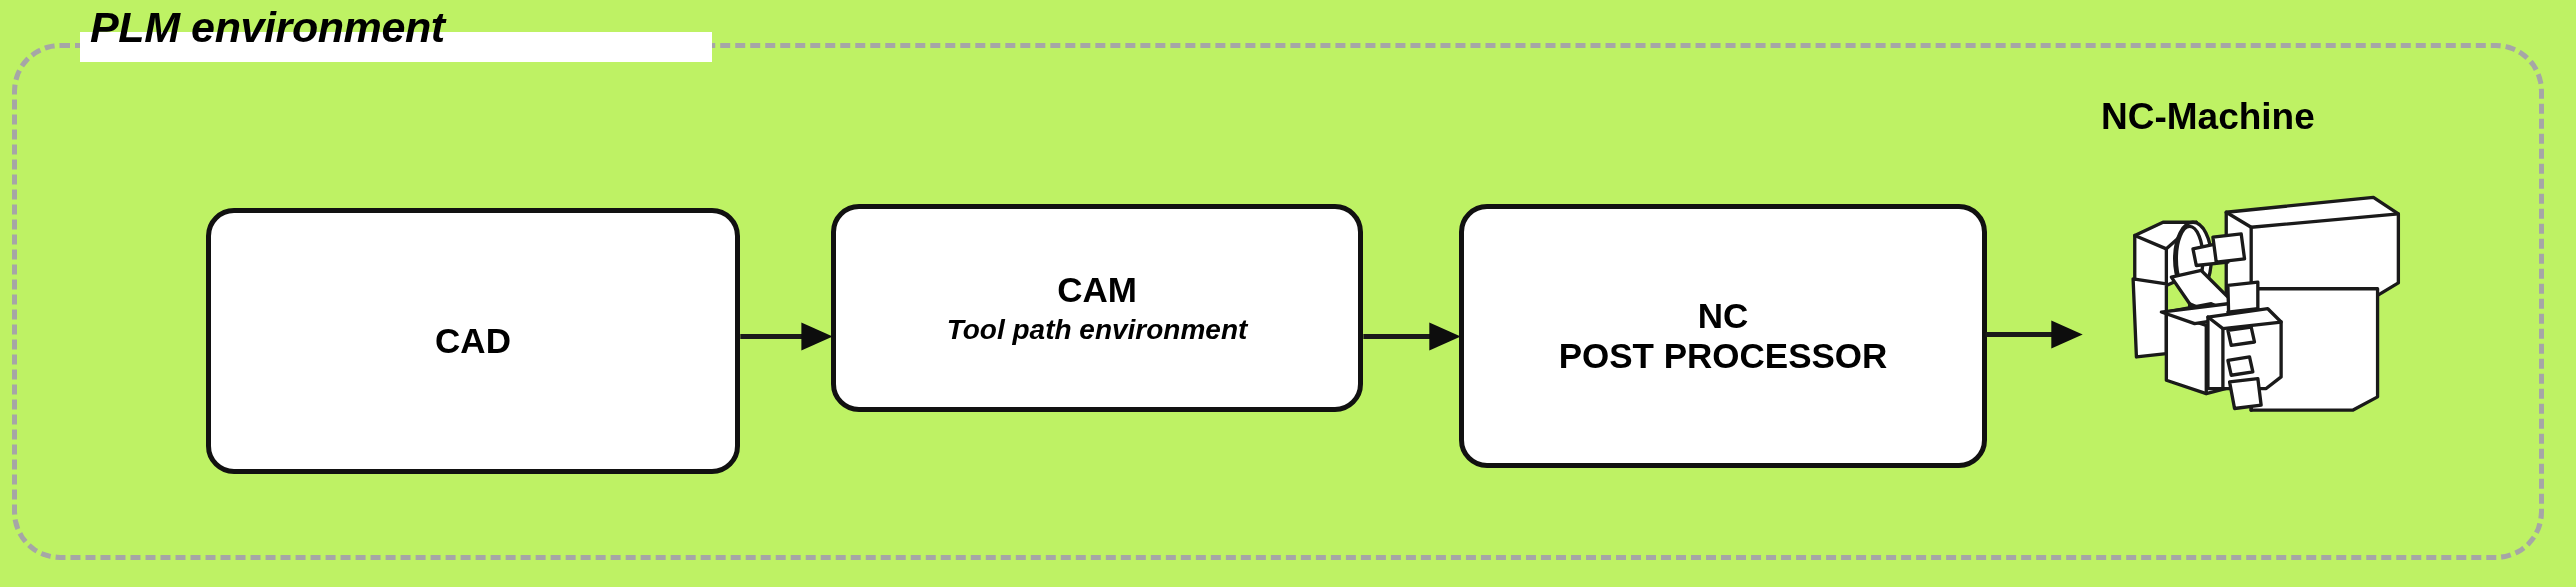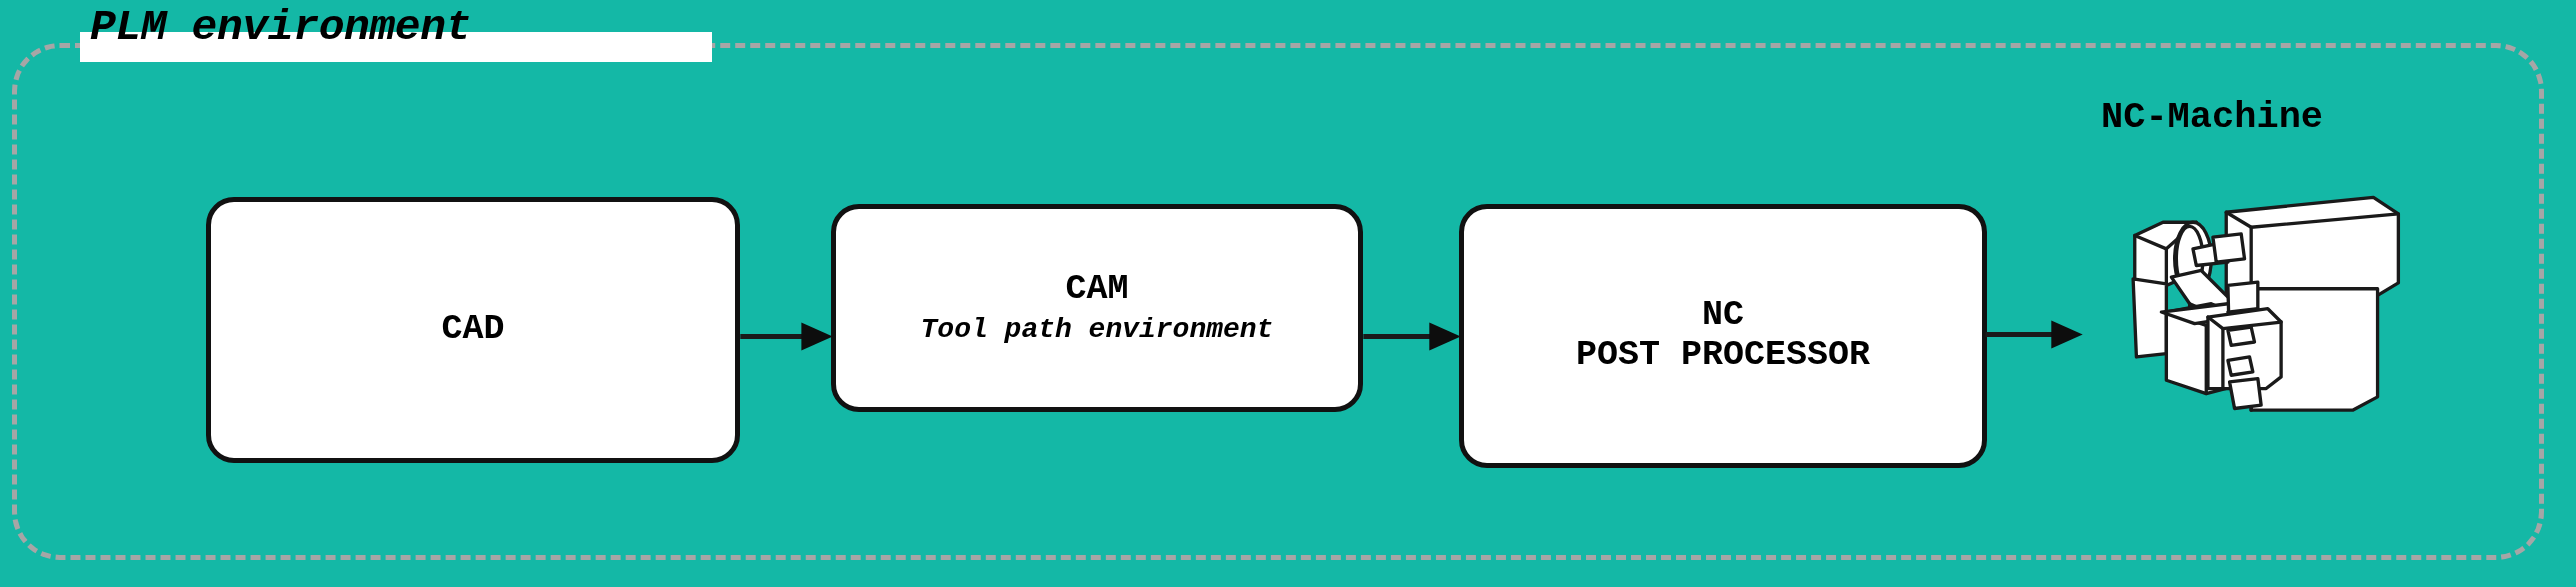--- a/index.html
+++ b/index.html
@@ -7,23 +7,22 @@
     padding: 0;
     background: #ffffff;
   }
   body {
     font-family: "Liberation Sans", sans-serif;
   }
   #stage {
     position: relative;
     width: 2576px;
     height: 588px;
-    background: #14b8a6;
+    background: #bef264;
     overflow: hidden;
-    font-family: Liberation Mono, monospace;
   }
 
   
   .plm-frame {
     position: absolute;
     left: 11.6px;
     top: 43px;
     width: 2532px;
     height: 517px;
     border: 5px dashed #a6a6a6;
@@ -75,21 +74,21 @@
     white-space: pre-line;
   }
   .pbox .psub {
     font-size: 28px;
     font-weight: bold;
     font-style: italic;
     line-height: 1.18;
     margin-top: 3.3px;
   }
 
-  #box-cad  { left: 206px;  top: 197px; width: 534px; height: 266px; }
+  #box-cad  { left: 206px;  top: 208px; width: 534px; height: 266px; }
   #box-cam  { left: 831px; top: 204px; width: 532px; height: 208px; }
   #box-nc   { left: 1459px; top: 204px; width: 528px; height: 264px; }
 
   
   .arrow {
     position: absolute;
     height: 33px;
     display: block;
   }
   #arrow-1 { left: 740px;  top: 320px; width: 93px; }

